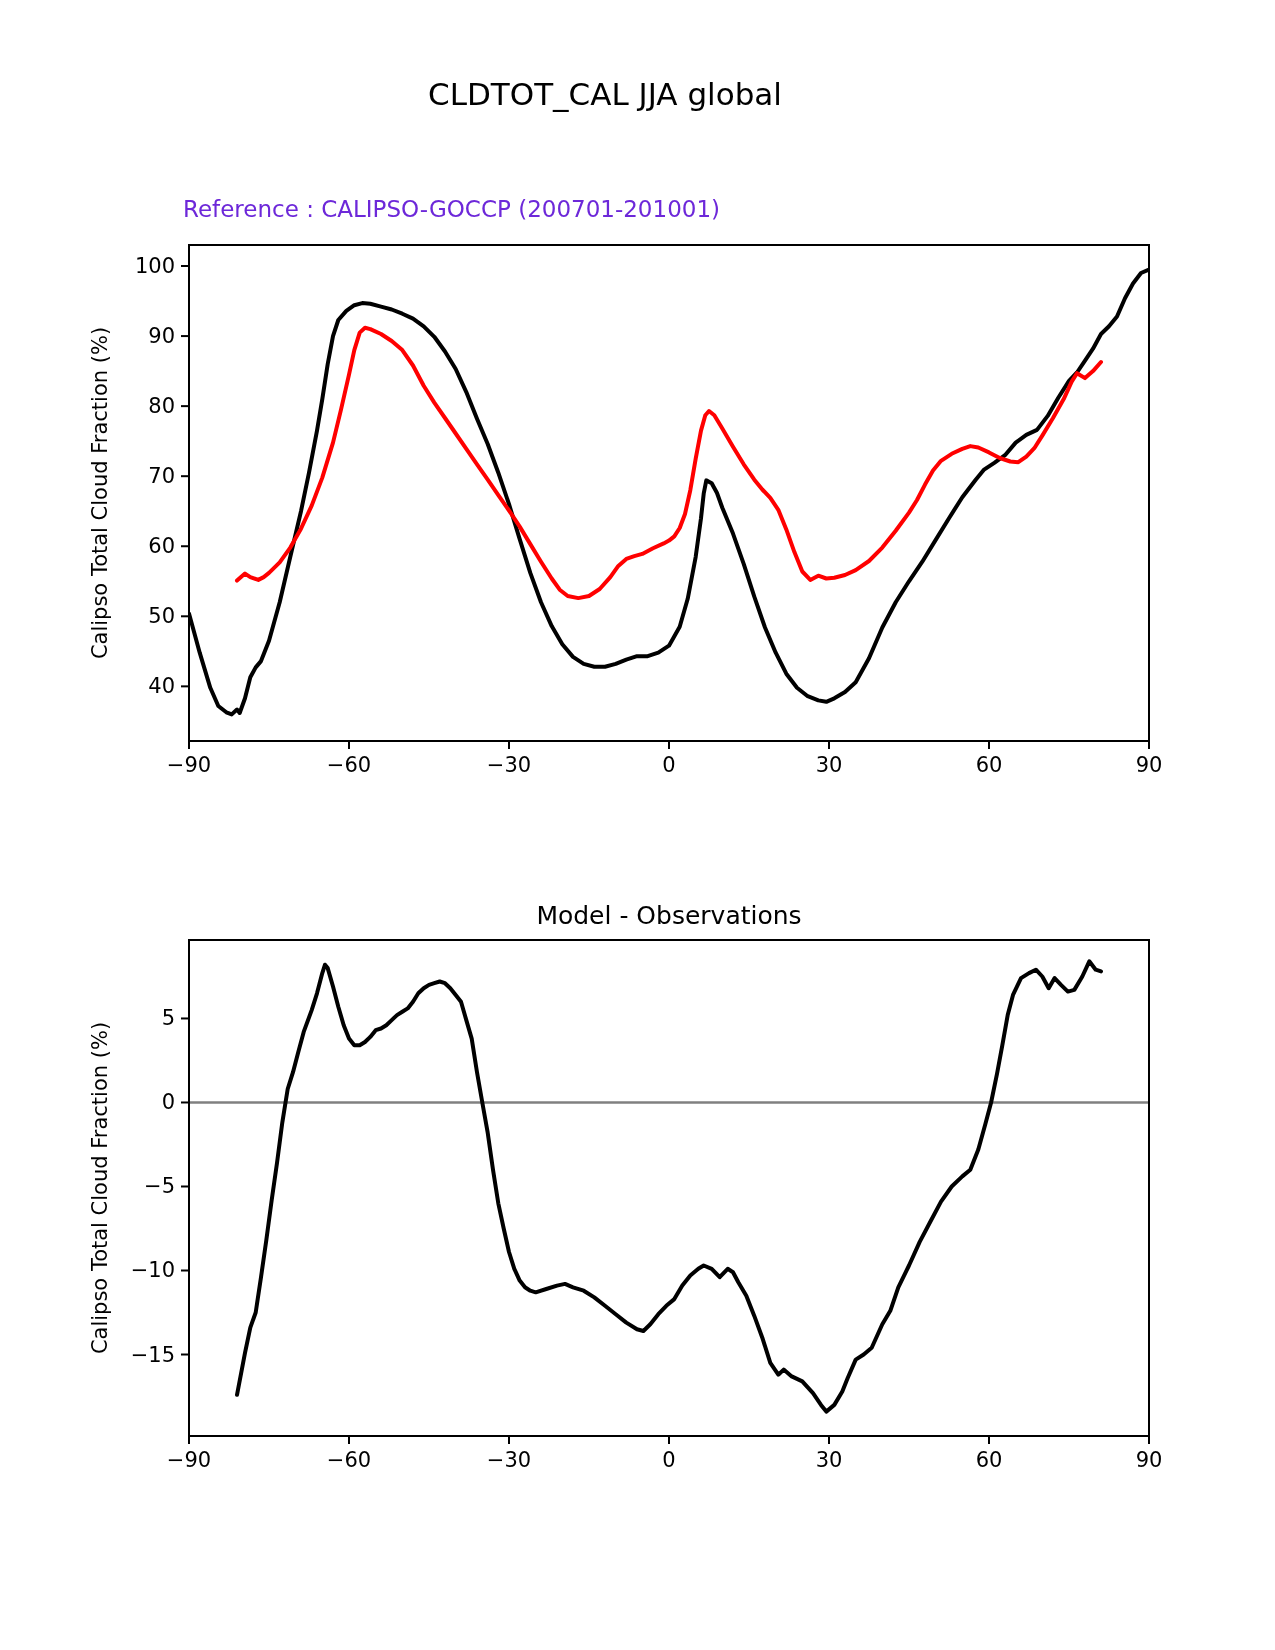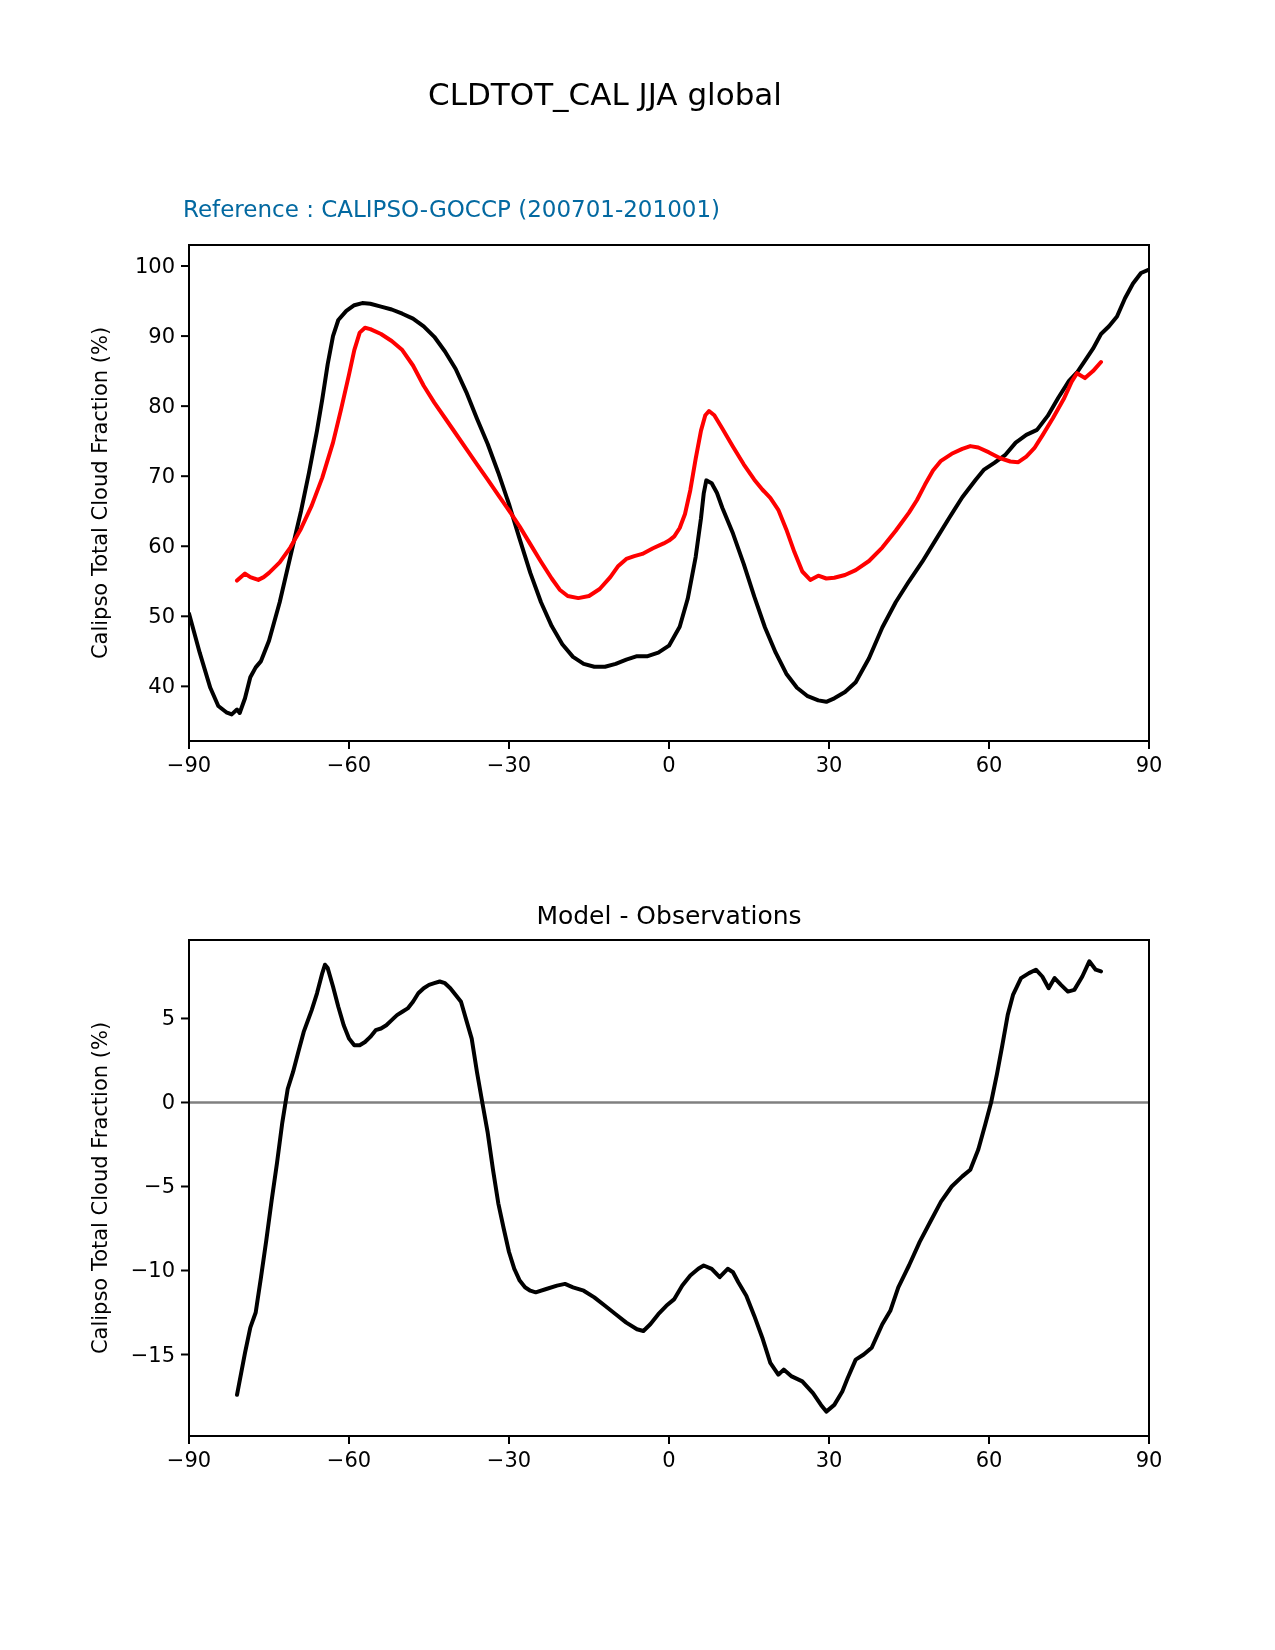--- a/index.html
+++ b/index.html
@@ -10,21 +10,21 @@
   .legend-line{position:absolute;left:183px;font-size:23px;white-space:nowrap;}
   #legend-test{top:163px;}
   #legend-ref{top:196px;}
   #charts{position:absolute;left:0;top:0;}
 </style>
 </head>
 <body>
 
 <div id="figure">
   <div class="suptitle">CLDTOT_CAL JJA global</div>
-  <div class="legend-line" id="legend-ref" style="color: #0369a1;">Reference : CALIPSO-GOCCP (200701-201001)</div>
+  <div class="legend-line" id="legend-ref" style="color: #6d28d9;">Reference : CALIPSO-GOCCP (200701-201001)</div>
   <svg id="charts" width="1275" height="1650">
       <defs>
         <clipPath id="clip0">
           <rect x="189" y="245" width="960" height="496"></rect>
         </clipPath>
       </defs>
       <g clip-path="url(#clip0)">
         <polyline points="189.0,613.5 199.7,652.7 210.3,687.8 218.3,706.0 226.3,712.3 231.7,714.4 237.0,709.5 239.7,713.0 245.0,698.3 250.3,677.2 255.7,667.4 261.0,661.1 269.0,640.8 279.7,602.3 290.3,556.8 301.0,511.2 309.0,472.7 317.0,430.6 322.3,399.1 327.7,364.1 333.0,336.1 338.3,320.0 346.3,310.9 354.3,305.2 362.3,303.1 370.3,303.8 381.0,306.6 391.7,309.5 402.3,313.7 413.0,318.6 423.7,326.3 434.3,336.8 445.0,351.5 455.7,369.0 466.3,392.1 477.0,418.7 487.7,444.0 498.3,472.7 509.0,504.2 519.7,539.2 530.3,572.9 541.0,602.3 551.7,626.1 562.3,644.3 573.0,656.9 583.7,663.9 594.3,666.7 605.0,666.7 615.7,663.9 626.3,659.7 637.0,656.2 647.7,656.2 658.3,652.7 669.0,645.7 679.7,626.8 687.7,598.8 695.7,556.8 701.0,518.2 703.7,493.7 706.3,480.4 711.7,483.2 717.0,493.0 722.3,507.7 733.0,533.6 743.7,563.8 754.3,596.7 765.0,627.5 775.7,652.7 786.3,673.7 797.0,687.8 807.7,696.2 818.3,700.4 826.3,701.8 834.3,698.3 845.0,692.0 855.7,682.2 869.0,658.3 882.3,627.5 895.7,602.3 909.0,581.3 922.3,561.7 935.7,539.9 949.0,518.2 962.3,497.2 975.7,479.7 983.7,469.9 994.3,462.9 1005.0,455.2 1015.7,442.6 1026.3,434.9 1037.0,429.9 1047.7,415.9 1058.3,397.7 1069.0,380.9 1077.0,372.5 1085.0,360.6 1093.0,348.7 1101.0,334.0 1109.0,326.3 1117.0,316.5 1125.0,298.2 1133.0,283.5 1141.0,273.0 1149.0,269.5" fill="none" stroke="#000000" stroke-width="4" stroke-linejoin="round" stroke-linecap="round"></polyline>
         <polyline points="237.0,580.6 245.0,573.6 250.3,577.1 258.3,579.9 263.7,577.1 269.0,572.9 279.7,562.4 290.3,547.6 301.0,528.7 311.7,505.6 322.3,477.6 333.0,442.6 341.0,409.6 349.0,374.6 354.3,350.1 359.7,332.6 365.0,327.7 370.3,329.1 381.0,334.0 391.7,341.0 402.3,350.1 413.0,365.5 423.7,385.8 434.3,402.6 445.0,418.0 455.7,433.5 466.3,448.9 477.0,464.3 487.7,479.7 498.3,495.1 509.0,510.5 519.7,526.6 530.3,544.1 541.0,561.7 551.7,578.5 559.7,589.7 567.7,596.0 578.3,598.1 589.0,596.0 599.7,589.0 610.3,577.1 618.3,565.9 626.3,558.9 634.3,556.1 642.3,553.9 653.0,548.3 663.7,543.4 669.0,540.6 674.3,536.4 679.7,528.0 685.0,514.0 690.3,490.2 695.7,458.7 701.0,430.6 705.3,415.2 709.0,411.0 714.3,415.2 722.3,428.5 733.0,446.8 743.7,464.3 754.3,479.7 762.3,489.5 770.3,497.9 778.3,509.8 786.3,529.4 794.3,551.8 802.3,571.5 810.3,579.9 818.3,575.7 826.3,578.5 834.3,577.8 845.0,575.0 855.7,570.1 869.0,561.0 882.3,547.6 895.7,530.8 909.0,512.6 917.0,500.0 925.0,484.6 933.0,470.6 941.0,460.8 951.7,453.8 962.3,448.9 970.3,446.1 978.3,447.5 989.0,452.4 999.7,458.0 1010.3,461.5 1018.3,462.2 1026.3,456.6 1034.3,448.2 1042.3,435.6 1053.0,418.0 1063.7,399.1 1071.7,381.6 1077.0,373.2 1085.0,378.1 1093.0,371.1 1101.0,362.0" fill="none" stroke="#ff0000" stroke-width="4" stroke-linejoin="round" stroke-linecap="round"></polyline>
       </g>

